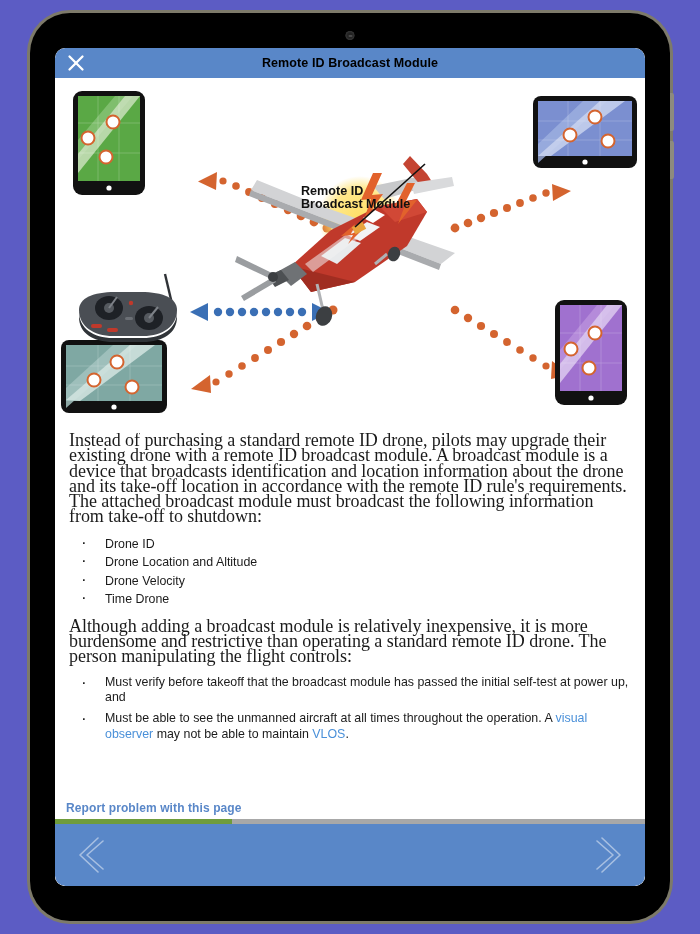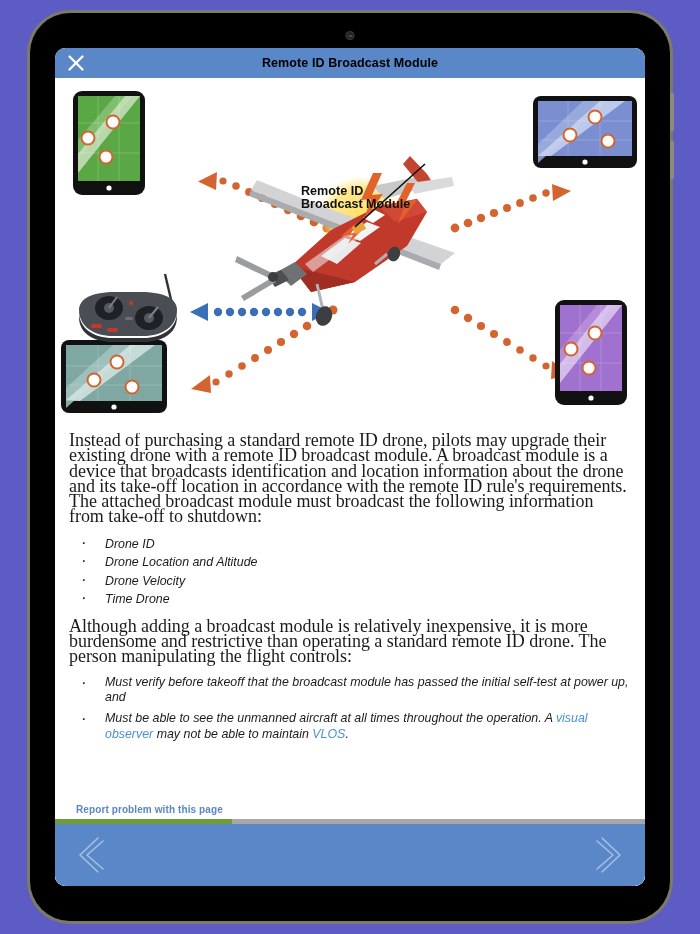--- a/index.html
+++ b/index.html
@@ -127,21 +127,20 @@
     font-size: 18px;
     line-height: 15.3px;
     margin: 0 0 10px 0;
     letter-spacing: -0.05px;
     font-family: Liberation Serif, serif;
   }
   ul.bullets {
     list-style: none;
     margin: 0 0 10px 0;
     padding: 0 0 0 12px;
-    font-style: italic;
   }
   ul.bullets li {
     font-size: 12.4px;
     line-height: 18.5px;
     position: relative;
     padding-left: 24px;
   }
   ul.bullets li::before {
     content: "\00b7";
     position: absolute;
@@ -160,27 +159,26 @@
 
   
   #footer-area {
     position: absolute;
     left: 0;
     right: 0;
     bottom: 0;
   }
   #report-problem-link {
     display: block;
-    font-size: 10px;
+    font-size: 12px;
     font-weight: bold;
     color: #5987c8;
     padding: 0 0 4px 11px;
     text-decoration: none;
     letter-spacing: 0.1px;
-    margin-left: 10px;
   }
   #progress-track {
     height: 5px;
     background: #a8a8a8;
     width: 100%;
   }
   #progress-fill {
     height: 100%;
     background: #6f9c3c;
   }

